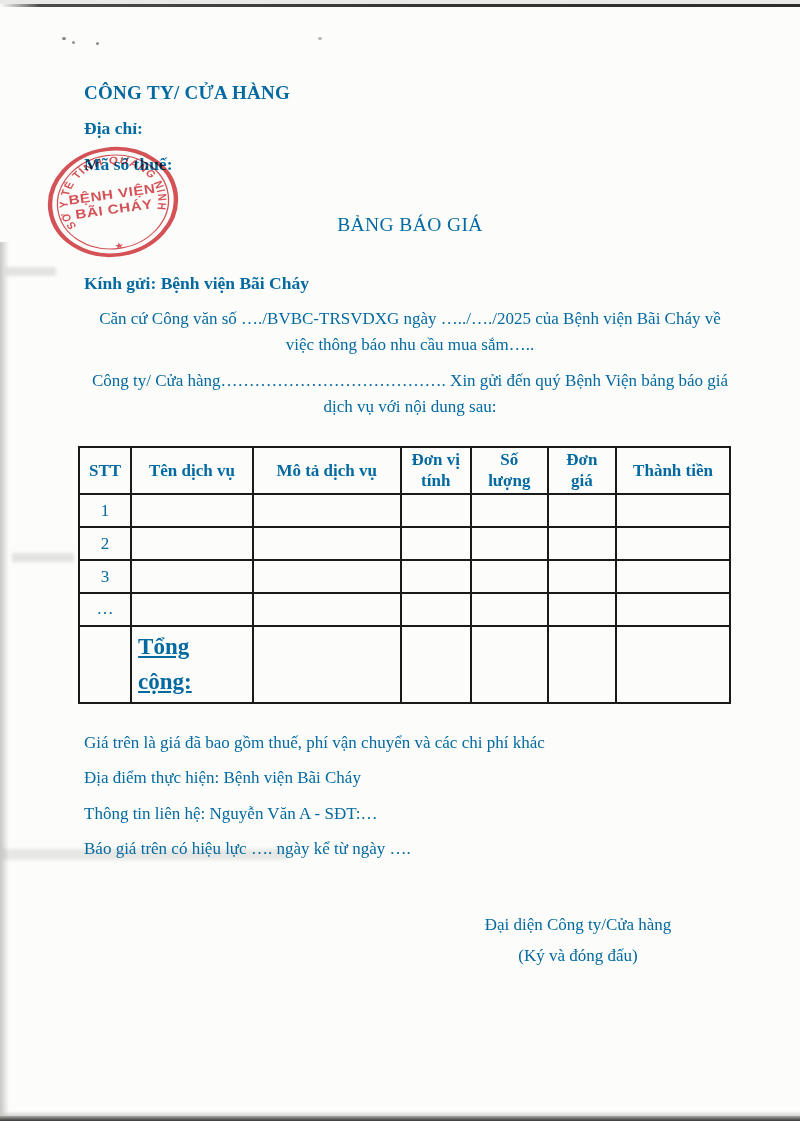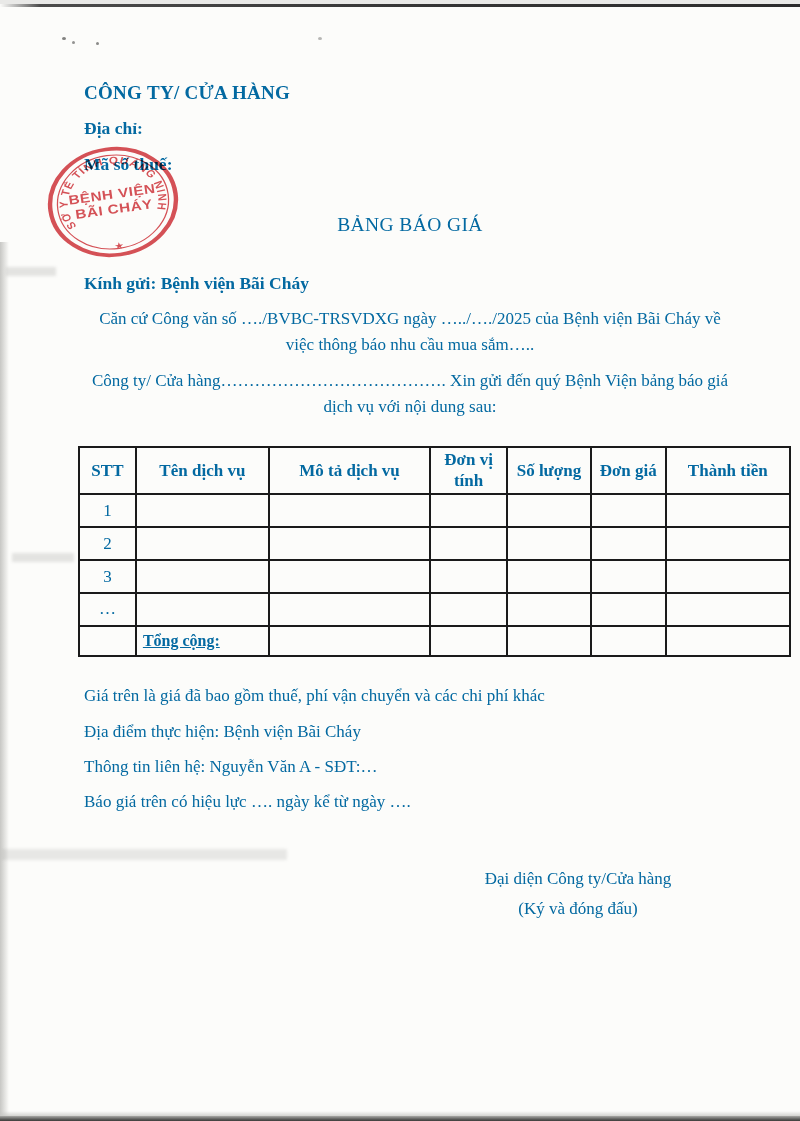--- a/index.html
+++ b/index.html
@@ -48,35 +48,35 @@
   .addr, .tax { font-size:17.5px; font-weight:bold; margin-top:8px; }
   .doc-title {
     font-size:19.5px; font-weight:normal; text-align:center;
     margin-top:32px; letter-spacing:.4px;
   }
   .recipient { font-size:17.5px; font-weight:bold; margin-top:30px; }
   .para { margin-top:9px;text-align:center; }
 
   table.quote {
     border-collapse:collapse;
-    width:713px;
+    width:653px;
     margin:26px 0 0 -6px;
     table-layout:fixed;
   }
   table.quote th, table.quote td {
     border:2px solid #1a1a1a;
     padding:2px 6px;
     vertical-align:middle;
   }
   table.quote th { font-size:17px; font-weight:bold; text-align:center; height:44px; line-height:1.2; }
   td.stt { text-align:center; }
   tr.item-row td { height:33px; }
   tr.dots-row td { height:25px; }
   tr.total-row td { height:30px; }
-  td.total-label { font-weight:bold; text-decoration:underline; font-size:16px; }
+  td.total-label { font-weight:bold; text-decoration:underline; font-size:23px; }
   col.c-stt   { width:8%; }
   col.c-ten   { width:18.7%; }
   col.c-mota  { width:22.7%; }
   col.c-dvt   { width:10.8%; }
   col.c-sl    { width:11.8%; }
   col.c-dg    { width:10.5%; }
   col.c-tt    { width:17.5%; }
 
   .notes { margin-top:26px; }
   .note-line { margin-top:9px; }

